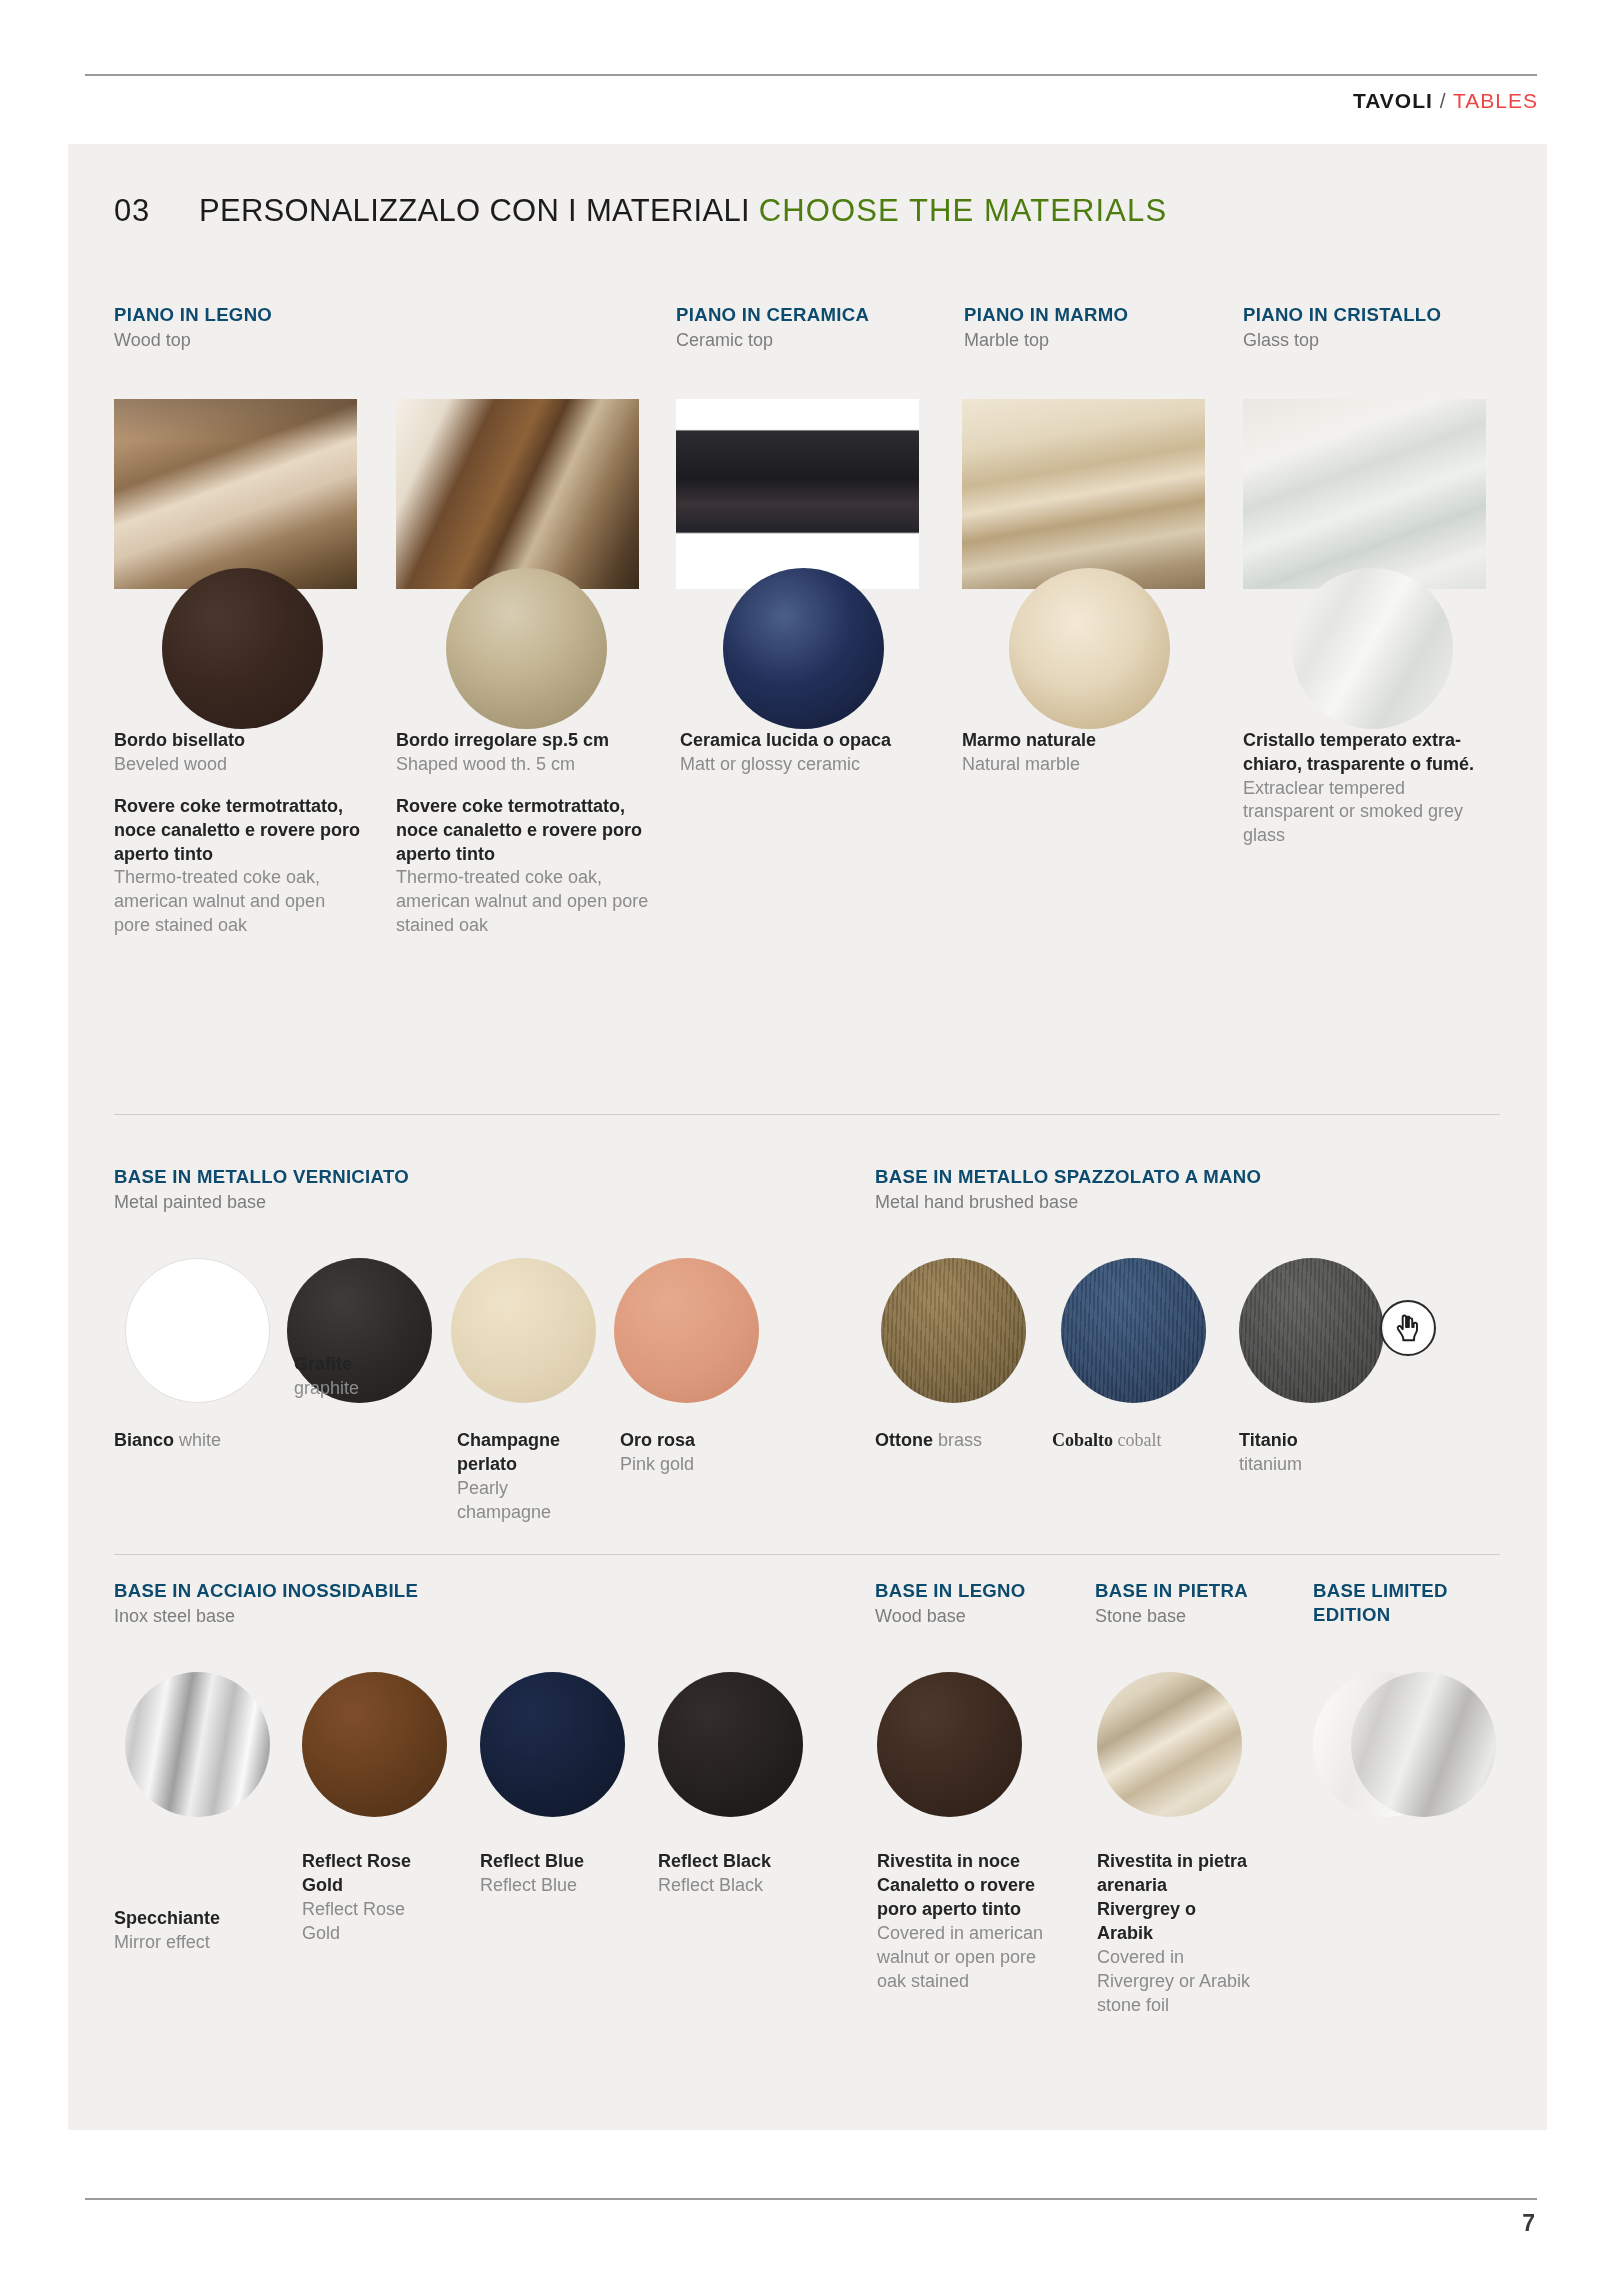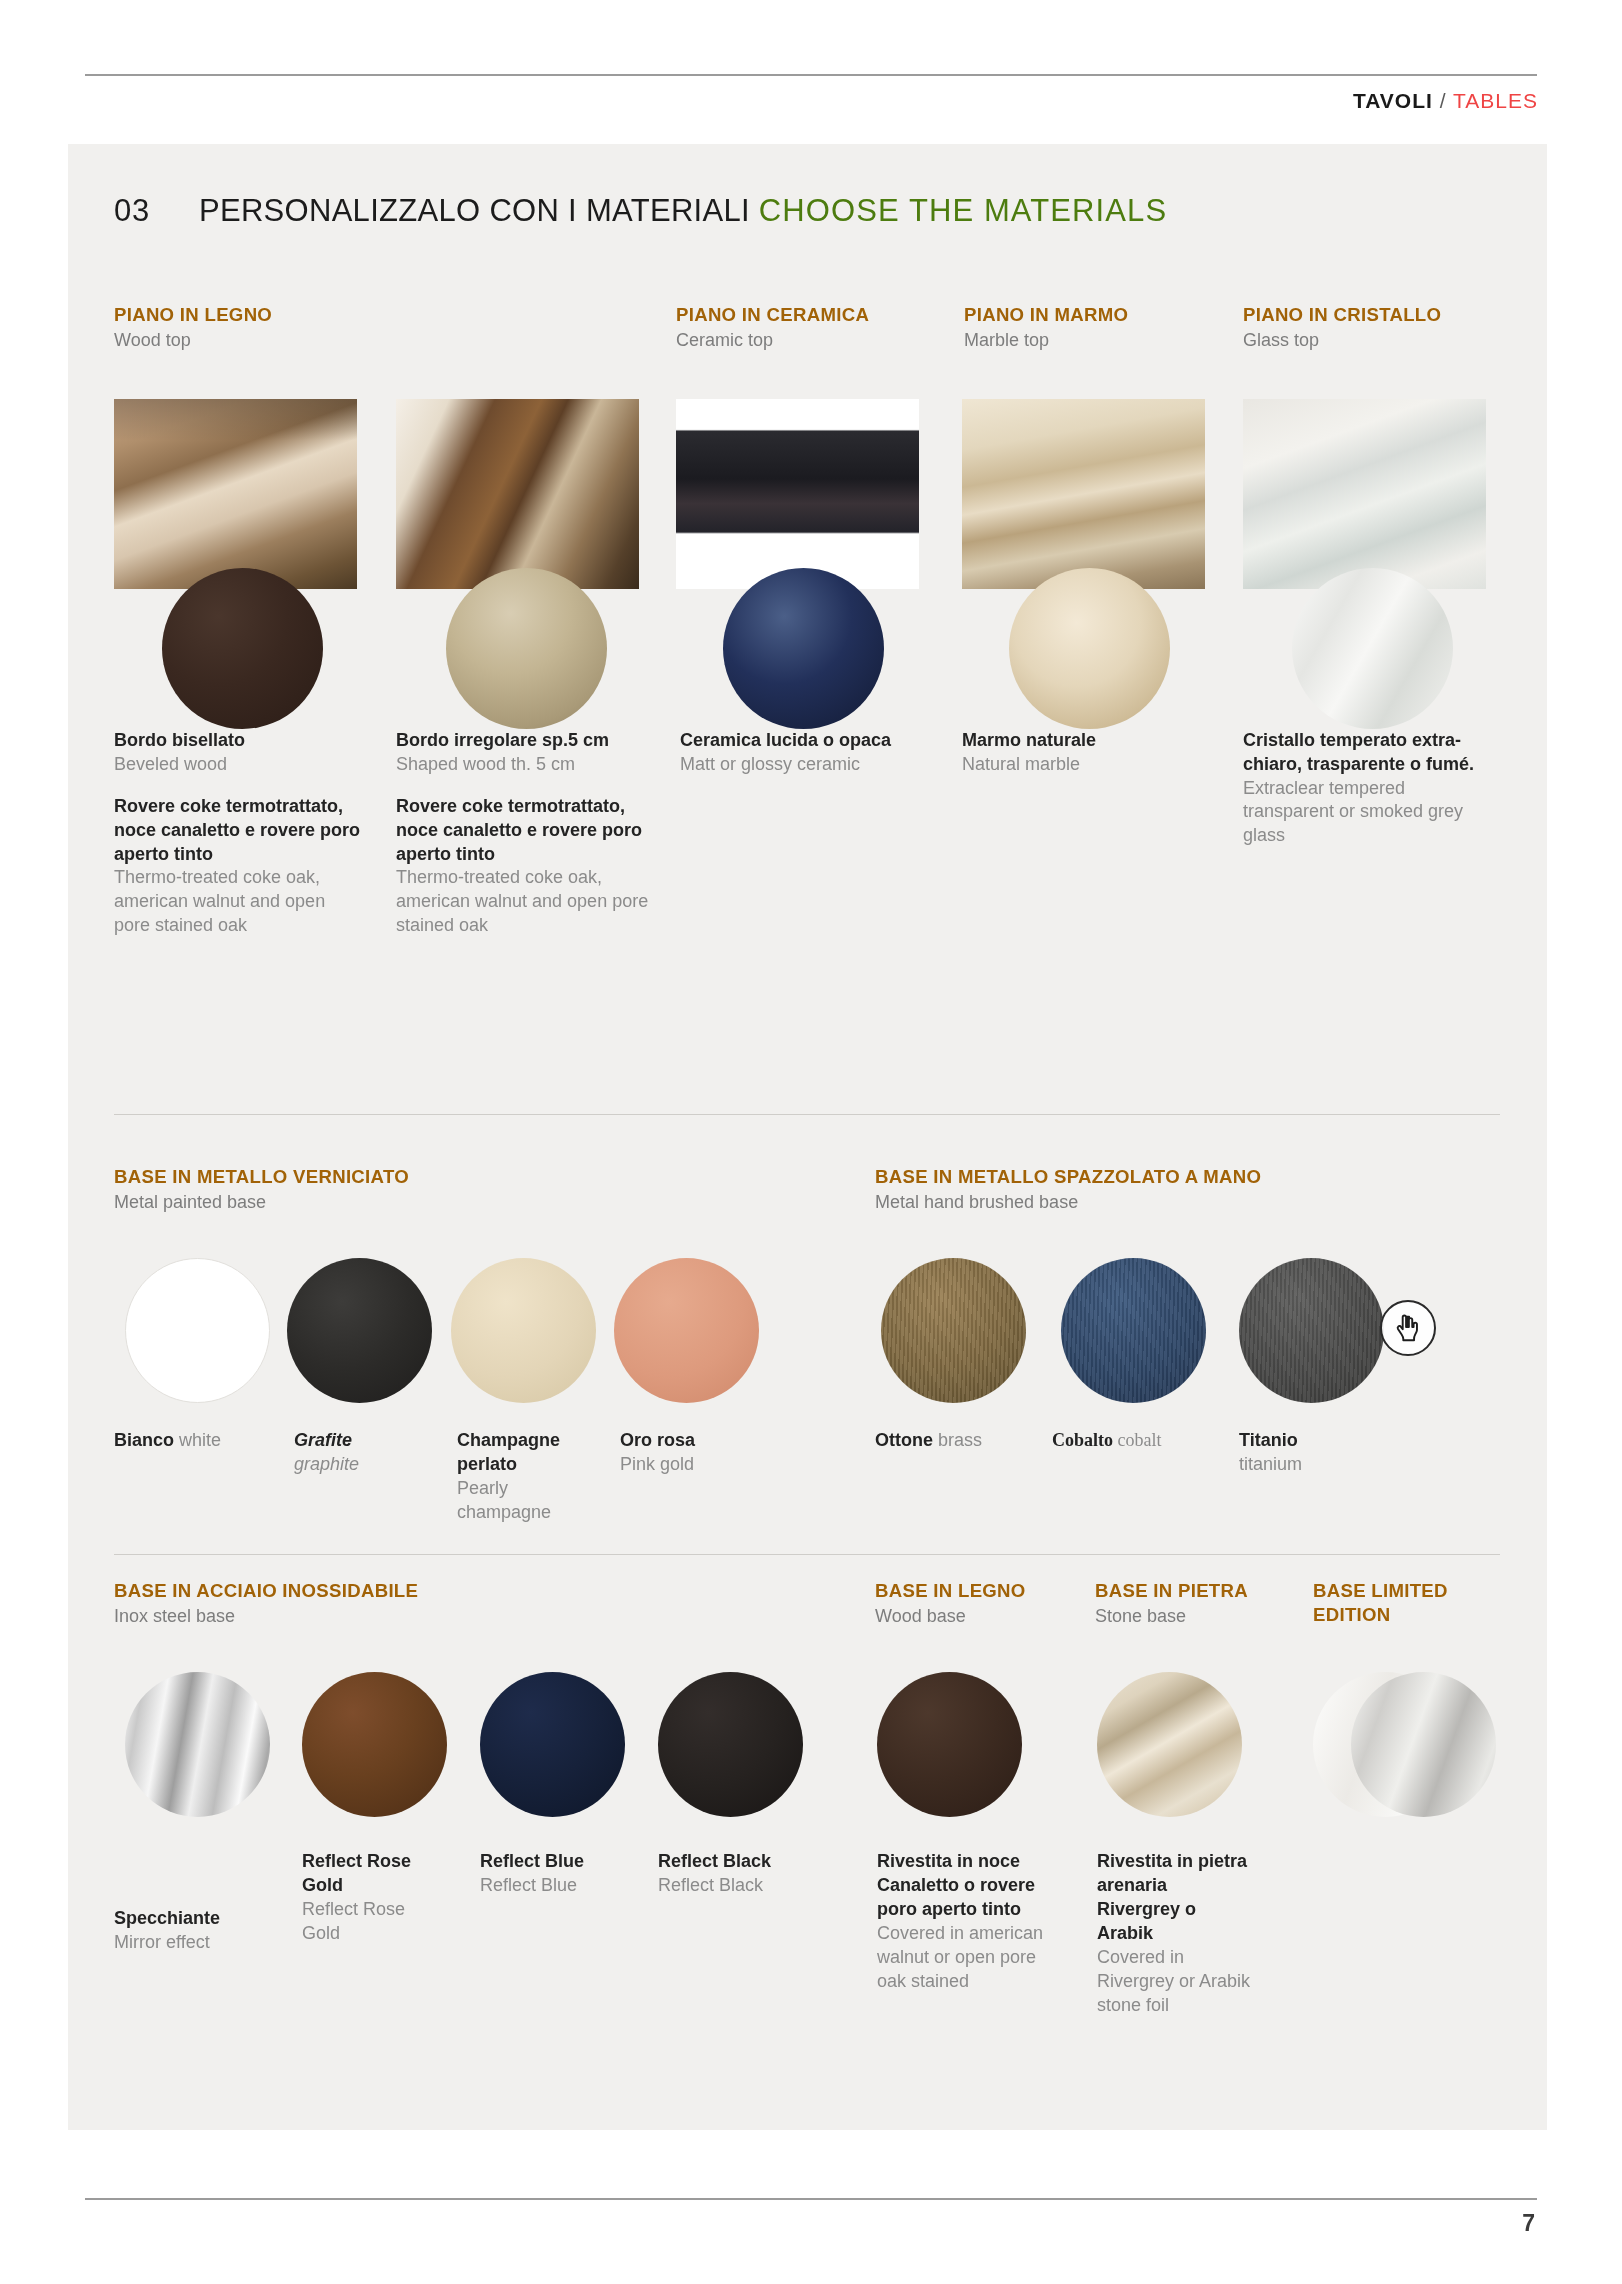--- a/index.html
+++ b/index.html
@@ -35,21 +35,21 @@
   .sec-title {
     position: absolute; left: 114px; top: 193px;
     font-size: 31px; letter-spacing: 0.2px; white-space: nowrap; color: #1c1c1c;
   }
   .sec-title .num { font-weight: 400; letter-spacing: 0.8px; }
   .sec-title .bold { font-weight: 400; letter-spacing: 0.3px; margin-left: 40px; }
   .sec-title .light { font-weight: 300; color: #4d7c0f; letter-spacing: 1.1px; }
 
   
   .cat-head {
-    font-size: 18.6px; font-weight: 800; color: #a16207;
+    font-size: 18.6px; font-weight: 800; color: #0c4a6e;
     letter-spacing: 0.3px; line-height: 1.28;
   }
   .cat-sub {
     font-size: 18px; font-weight: 400; color: #7d7d7d; line-height: 1.3;
     margin-top: 2.5px;
   }
   .it-bold { font-size: 18px; font-weight: 700; color: #232323; line-height: 1.32; }
   .en-reg  { font-size: 18px; font-weight: 400; color: #8b8b8b; line-height: 1.32; }
 
   
@@ -281,21 +281,21 @@
       <path d="M12.5 2.2c-.8 0-1.4.6-1.4 1.4v7.1H10V2.7c0-.8-.6-1.4-1.4-1.4S7.2 1.9 7.2 2.7v9.9l-1.5-2c-.5-.7-1.5-.8-2.1-.3-.6.5-.7 1.4-.3 2.1l3 4.6c.9 1.4 1.4 2.3 1.4 3.6v1.1h8.9v-1.3c0-1.3.3-2.1.9-3.3l1.1-2.3c.3-.6.4-1.1.4-1.8V8.6c0-.8-.6-1.4-1.4-1.4s-1.4.6-1.4 1.4v2.1h-1.1V4.8c0-.8-.6-1.4-1.4-1.4s-1.4.6-1.4 1.4v5.9h-1.1V3.6c0-.8-.6-1.4-1.3-1.4z" fill="none" stroke="#1d1d1d" stroke-width="1.6" stroke-linejoin="round"></path>
     </svg>
   </div>
 
   <div class="bs-label" style="left:114px; top:1429px;">
     <div class="inline-pair">
       <b>Bianco</b>
       <span>white</span>
     </div>
   </div>
-  <div class="bs-label" style="left:294px; top:1429px;font-style:italic;">
+  <div class="bs-label" style="left:294px; top:1353px;">
     <div class="n1">Grafite</div>
     <div class="n2">graphite</div>
   </div>
   <div class="bs-label" style="left:457px; top:1429px; width:144px;">
     <div class="n1">Champagne perlato</div>
     <div class="n2">Pearly champagne</div>
   </div>
   <div class="bs-label" style="left:620px; top:1429px; width:135px;">
     <div class="n1">Oro rosa</div>
     <div class="n2">Pink gold</div>

